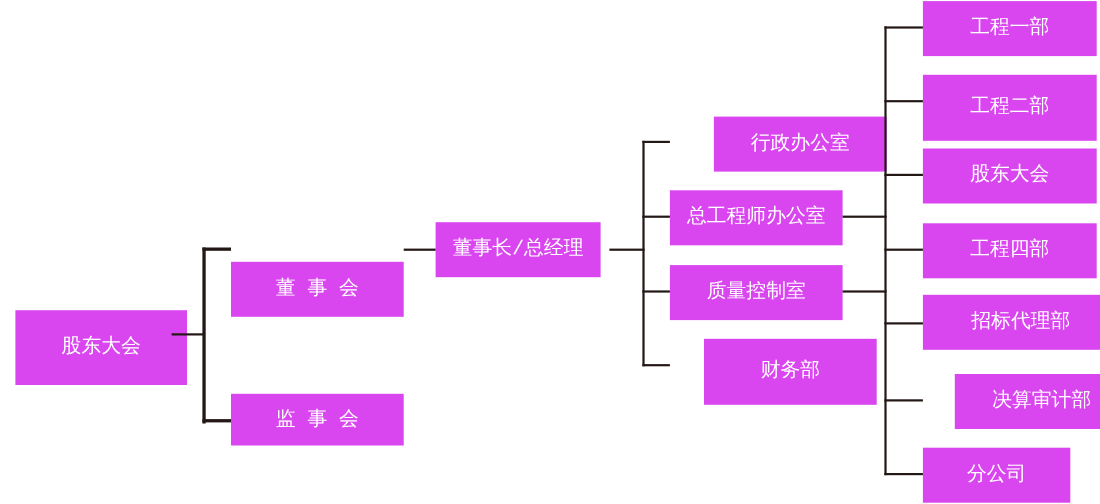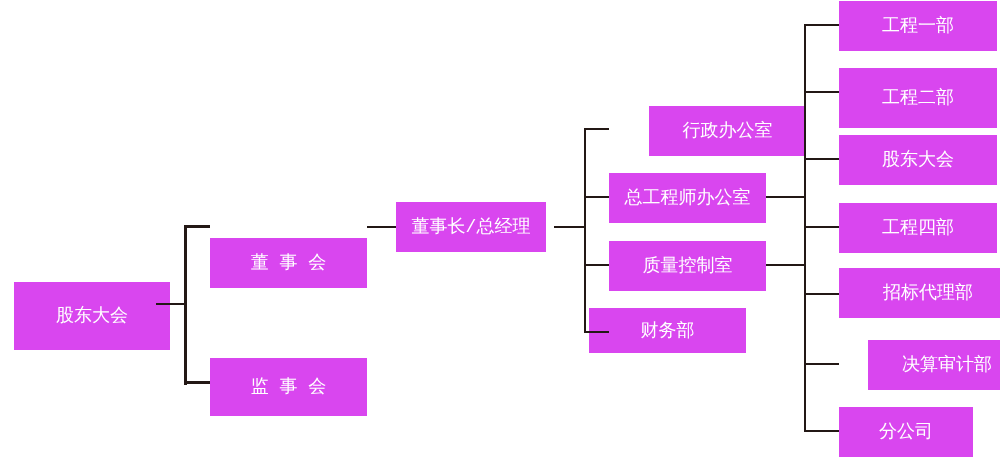--- a/index.html
+++ b/index.html
@@ -29,28 +29,28 @@
   }
 </style>
 </head>
 <body>
 
 <div id="canvas">
 
   <div class="node" style="left:14px; top:282px; width:156px; height:68px;">股东大会</div>
 
   <div class="node" style="left:210px; top:202px; width:157px; height:50px;margin-top:36px;">董 事 会</div>
-  <div class="node" style="left:210px; top:358px; width:157px; height:58px;">监 事 会</div>
+  <div class="node" style="left:210px; top:358px; width:157px; height:47px;">监 事 会</div>
 
   <div class="node" style="left:396px; top:202px; width:150px; height:50px;">董事长/总经理</div>
 
   <div class="node" style="left:609px; top:106px; width:157px; height:50px;margin-left:40px;">行政办公室</div>
   <div class="node" style="left:609px; top:241px; width:157px; height:50px;">质量控制室</div>
   <div class="node" style="left:609px; top:173px; width:157px; height:50px;">总工程师办公室</div>
-  <div class="node" style="left:589px; top:308px; width:157px; height:45px;">财务部</div>
+  <div class="node" style="left:640px; top:308px; width:157px; height:60px;">财务部</div>
 
   <div class="node" style="left:839px; top:1px; width:158px; height:50px;">工程一部</div>
   <div class="node" style="left:839px; top:68px; width:158px; height:60px;">工程二部</div>
   <div class="node" style="left:839px; top:135px; width:158px; height:50px;">股东大会</div>
   <div class="node" style="left:839px; top:203px; width:158px; height:50px;">工程四部</div>
   <div class="node" style="left:839px; top:268px; width:178px; height:50px;">招标代理部</div>
   <div class="node" style="left:868px; top:340px; width:158px; height:50px;">决算审计部</div>
   <div class="node" style="left:839px; top:407px; width:134px; height:50px;">分公司</div>
 
   <div class="line" style="left:156px; top:303px; width:30px; height:2px;"></div>

